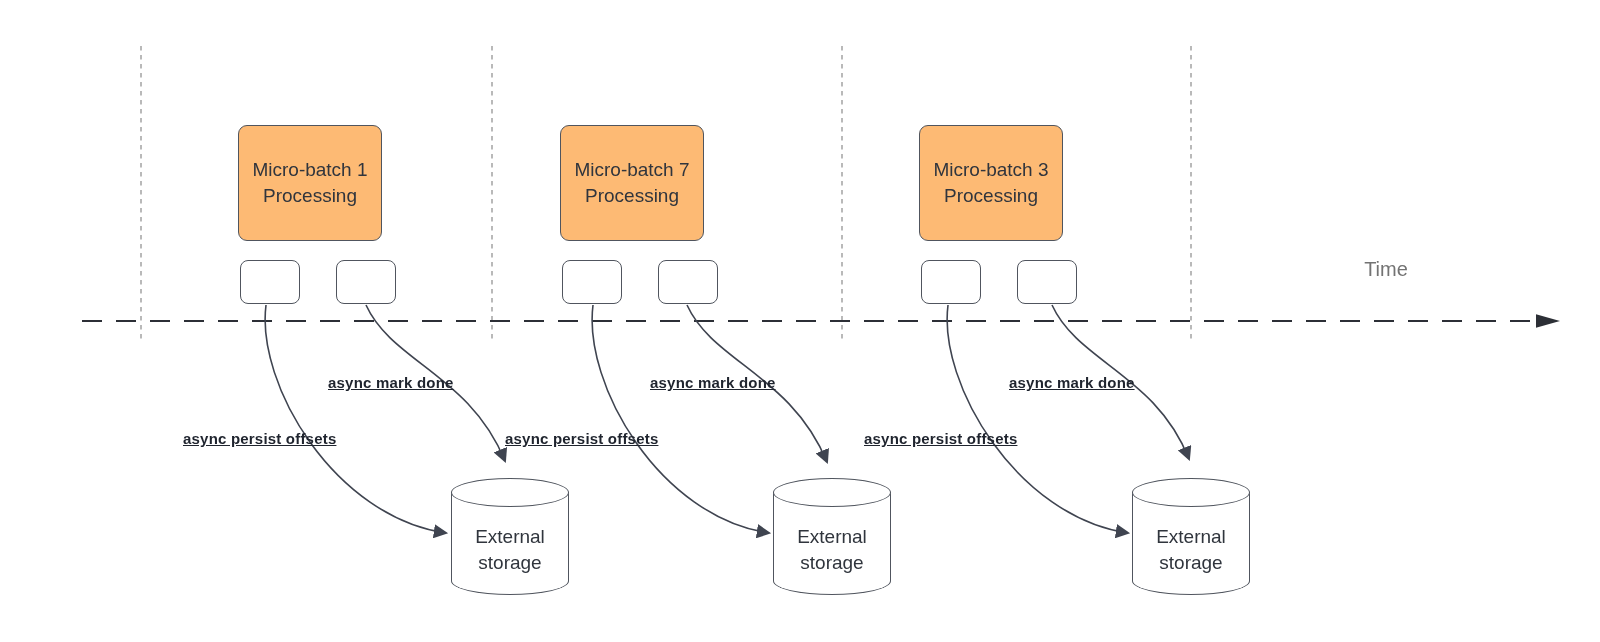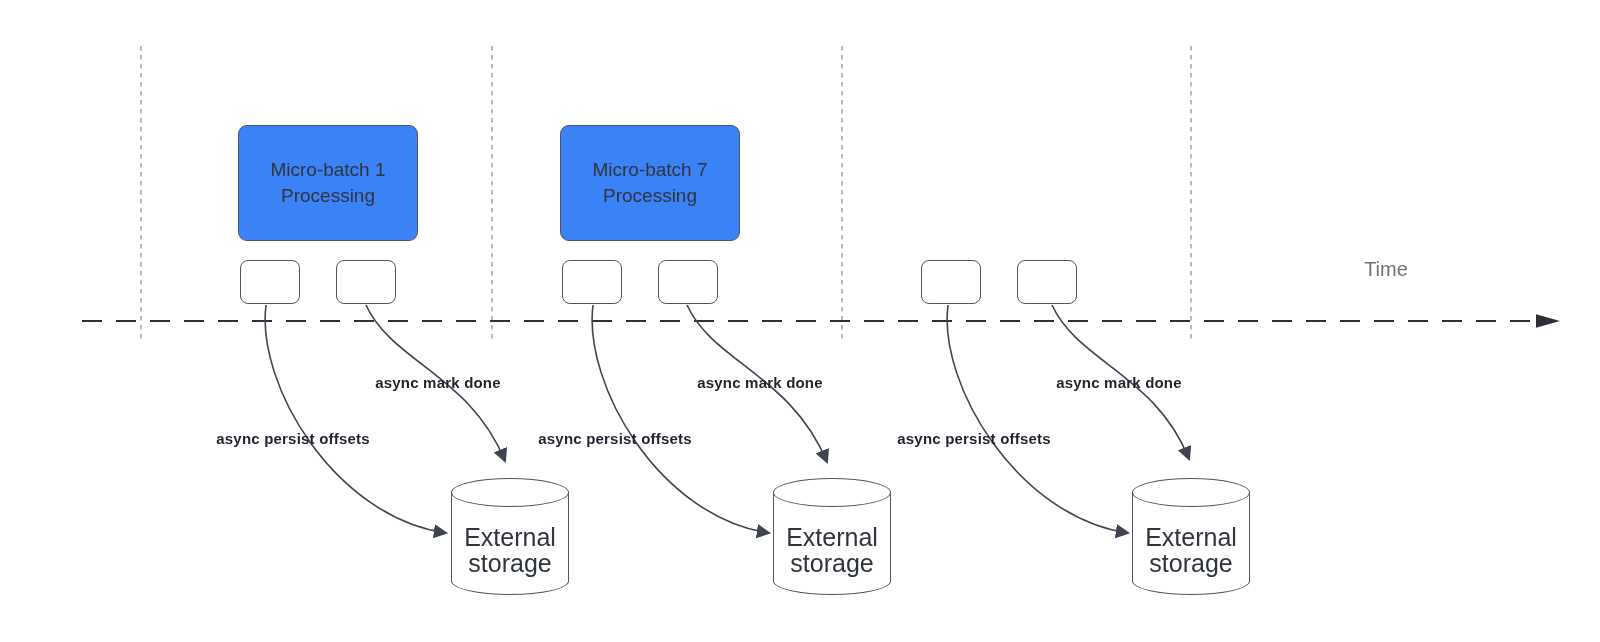--- a/index.html
+++ b/index.html
@@ -12,57 +12,58 @@
   #wires { position: absolute; left: 0; top: 0; width: 1600px; height: 642px; z-index: 1; }
 
   
   .batch { position: absolute; top: 0; width: 340px; height: 642px; z-index: 2; pointer-events: none; }
   .batch-1 { left: 238px; }
   .batch-2 { left: 560px; }
   .batch-3 { left: 919px; }
   .batch > * { pointer-events: auto; }
 
   .mainbox {
-    position: absolute; left: 0; top: 125px; width: 180px; height: 116px;
-    border: 1.4px solid #50555e; border-radius: 9px; background: #3b82f6;
+    position: absolute; left: 0; top: 125px; width: 144px; height: 116px;
+    border: 1.4px solid #50555e; border-radius: 9px; background: #fdba74;
     display: flex; align-items: center; justify-content: center; text-align: center;
     font-size: 19px; line-height: 26px; color: #30353d;
   }
   .mainbox .boxlabel { width: 140px; }
 
   .smallbox {
     position: absolute; top: 260px; width: 60px; height: 44px;
     border: 1.4px solid #50555e; border-radius: 8px; background: #ffffff;
   }
   .smallbox.left  { left: 2px; }
   .smallbox.right { left: 98px; }
 
   .arrow-label {
-    position: absolute; width: 220px; text-align: center;
+    position: absolute; width: 220px; 
     font-size: 15px; font-weight: 700; color: #1f242e; letter-spacing: 0.2px;
     z-index: 3;
+    text-decoration: underline;
   }
   .lbl-persist { left: -55px; top: 430px; }
   .lbl-mark    { left: 90px;  top: 374px; }
 
   
   .cylinder { position: absolute; left: 213px; top: 478px; width: 118px; height: 117px; }
   .cyl-body {
     position: absolute; left: 0; top: 14px; width: 118px; height: 103px;
     border: 1.4px solid #50555e; border-top: none; background: #ffffff;
     border-radius: 0 0 59px 59px / 0 0 14px 14px;
   }
   .cyl-top {
     position: absolute; left: 0; top: 0; width: 118px; height: 29px;
     border: 1.4px solid #50555e; border-radius: 50%; background: #ffffff;
   }
   .cyl-text {
     position: absolute; left: 0; top: 32px; width: 118px; height: 80px;
     display: flex; align-items: center; justify-content: center; text-align: center;
-    font-size: 25px; line-height: 26px; color: #30353d;
+    font-size: 19px; line-height: 26px; color: #30353d;
   }
 
   .time-label {
     position: absolute; left: 1336px; top: 258px; width: 100px; text-align: center;
     font-size: 20px; color: #737373; z-index: 2;
   }
 </style>
 </head>
 <body>
 
@@ -119,20 +120,23 @@
     <div class="arrow-label lbl-persist">async persist offsets</div>
     <div class="arrow-label lbl-mark">async mark done</div>
     <div class="cylinder">
       <div class="cyl-body"></div>
       <div class="cyl-top"></div>
       <div class="cyl-text">External storage</div>
     </div>
   </div>
 
   <div class="batch batch-3">
+    <div class="mainbox">
+      <div class="boxlabel">Micro-batch 3 Processing</div>
+    </div>
     <div class="smallbox left"></div>
     <div class="smallbox right"></div>
     <div class="arrow-label lbl-persist">async persist offsets</div>
     <div class="arrow-label lbl-mark">async mark done</div>
     <div class="cylinder">
       <div class="cyl-body"></div>
       <div class="cyl-top"></div>
       <div class="cyl-text">External storage</div>
     </div>
   </div>

